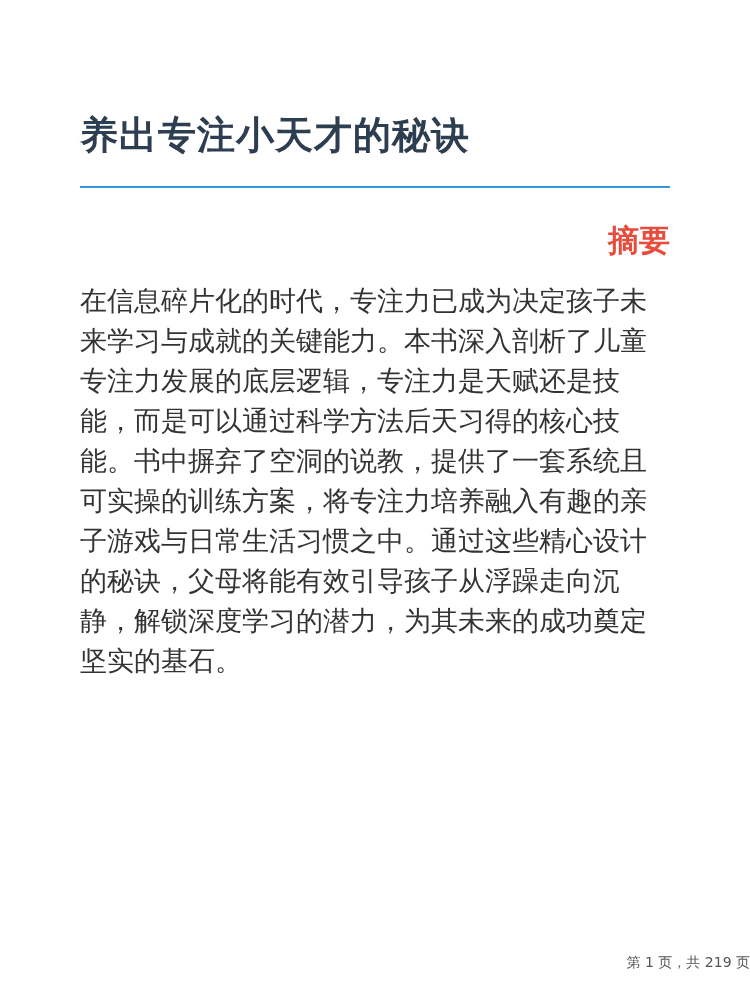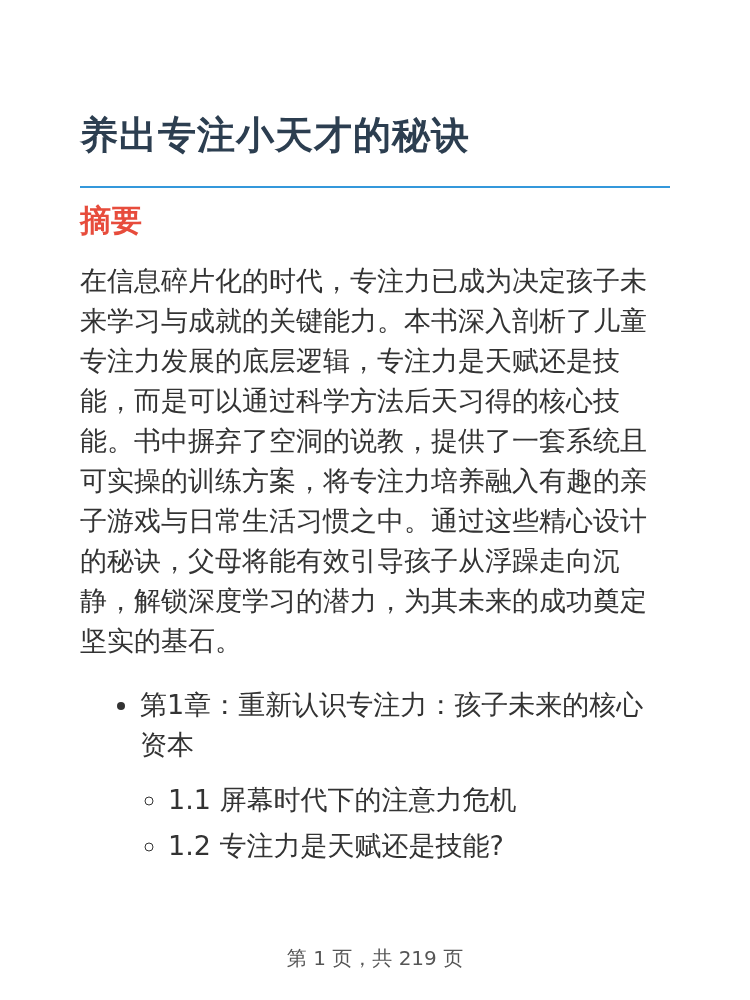--- a/index.html
+++ b/index.html
@@ -29,25 +29,26 @@
     font-weight: bold;
     color: #2c3e50;
     letter-spacing: 1px;
   }
   .title-divider {
     border: none;
     border-top: 2px solid #3498db;
     margin: 0;
   }
   .section-heading {
-    margin: 13px 0 0 0;
+    margin: 33px 0 0 0;
     font-size: 31px;
     line-height: 1.25;
     font-weight: bold;
     color: #e74c3c;
+    text-align: right;
   }
   .abstract-text {
     margin: 22px 0 0 0;
     font-size: 27px;
     line-height: 40px;
     color: #333333;
   }
   ul.toc-list {
     list-style: disc;
     margin: 24px 0 0 0;
@@ -62,44 +63,35 @@
     padding: 0 0 0 28px;
   }
   ul.toc-section-list li {
     margin-bottom: 6px;
   }
   .page-footer {
     position: absolute;
     left: 0;
     bottom: 28px;
     width: 100%;
-    text-align: center;
-    font-size: 20px;
+    text-align: right;
+    font-size: 14px;
     color: #555555;
   }
 </style>
 </head>
 <body>
 
 <div class="page">
 
   <h1 class="doc-title">养出专注小天才的秘诀</h1>
 
   <hr class="title-divider">
 
   <h2 class="section-heading">摘要</h2>
 
   <p class="abstract-text">在信息碎片化的时代，专注力已成为决定孩子未来学习与成就的关键能力。本书深入剖析了儿童专注力发展的底层逻辑，专注力是天赋还是技能，而是可以通过科学方法后天习得的核心技能。书中摒弃了空洞的说教，提供了一套系统且可实操的训练方案，将专注力培养融入有趣的亲子游戏与日常生活习惯之中。通过这些精心设计的秘诀，父母将能有效引导孩子从浮躁走向沉静，解锁深度学习的潜力，为其未来的成功奠定坚实的基石。</p>
 
 
-  <ul class="toc-list">
-    <li>
-      <span>第1章：重新认识专注力：孩子未来的核心资本</span>
-      <ul class="toc-section-list">
-        <li>1.1 屏幕时代下的注意力危机</li>
-        <li>1.2 专注力是天赋还是技能?</li>
-      </ul>
-    </li>
-  </ul>
 
   <div class="page-footer">第 1 页，共 219 页</div>
 
 </div>
 
 </body></html>

